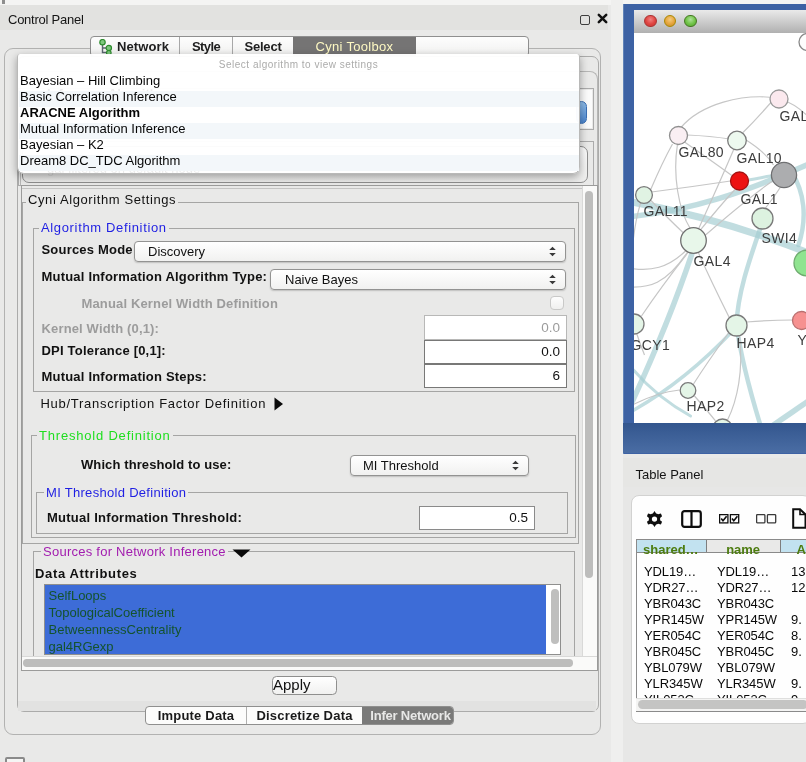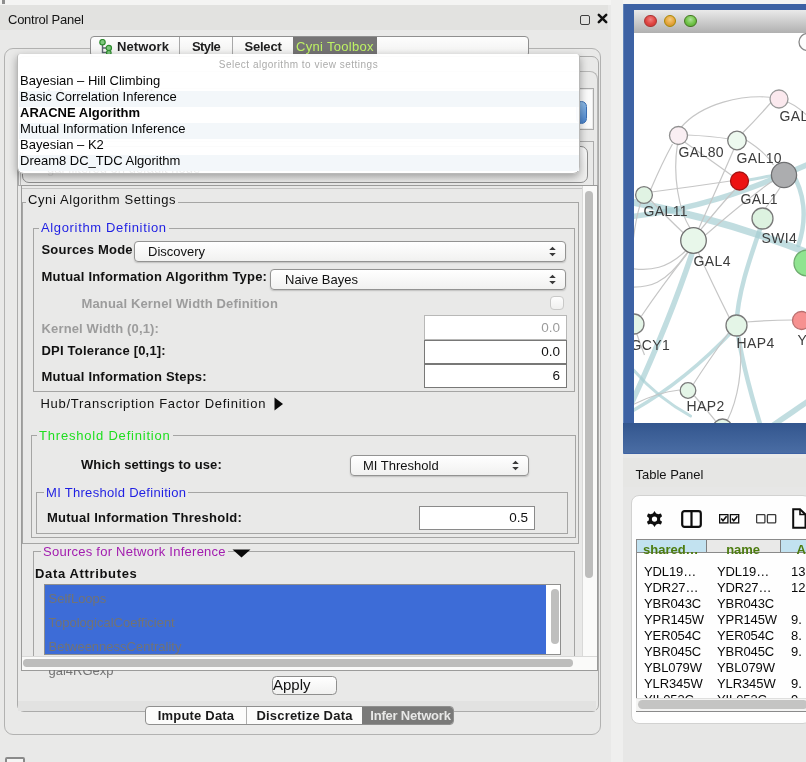--- a/index.html
+++ b/index.html
@@ -80,21 +80,21 @@
 <div class="field" style="left:424px;top:364px;width:143px;height:24px;border:1px solid #787877;color:#111;line-height:22px;">6</div>
 
 <div class="abs" style="left:40.5px;top:396px;font-size:13px;color:#111;letter-spacing:0.72px;">Hub/Transcription Factor Definition</div>
 <svg class="abs" style="left:273px;top:397px;" width="11" height="14" viewBox="0 0 11 14">
     <path d="M1.5 0.5 L10 7 L1.5 13.5 Z" fill="#0A0A0A"></path>
   </svg>
 
 <div class="gbox" style="left:31px;top:435px;width:544.5px;height:103px;"></div>
 <div class="gtitle" style="left:37px;top:427.5px;color:#1FDE1F;letter-spacing:0.8px;">Threshold Definition</div>
 
-<div class="lbl" style="left:81px;top:457px;letter-spacing:0.1px;">Which settings to use:</div>
+<div class="lbl" style="left:81px;top:457px;letter-spacing:0.1px;">Which threshold to use:</div>
 <div class="combo" style="left:350px;top:454.5px;width:179px;height:21px;">
     <span class="ctxt">MI Threshold</span>
   <svg class="carr" viewBox="0 0 9 11">
       <path d="M1.2 4 L4.5 0.8 L7.8 4 Z M1.2 7 L4.5 10.2 L7.8 7 Z" fill="#3A3A3A"></path>
     </svg>
   </div>
 
 <div class="gbox" style="left:36px;top:491.5px;width:531.5px;height:42.5px;"></div>
 <div class="gtitle" style="left:44px;top:484.5px;color:#1F1FE3;letter-spacing:0.3px;">MI Threshold Definition</div>
 
@@ -104,21 +104,21 @@
 <div class="abs" style="left:33px;top:550.5px;width:542px;height:105px;border:1px solid #A5A5A4;border-bottom:none;box-sizing:border-box;"></div>
 <div class="gtitle" style="left:41px;top:544px;color:#a21caf;letter-spacing:0.25px;">Sources for Network Inference</div>
 <svg class="abs" style="left:232px;top:548.5px;" width="19" height="9" viewBox="0 0 19 9">
     <path d="M0.5 0.5 L18.5 0.5 L9.5 8.5 Z" fill="#0A0A0A"></path>
   </svg>
 
 <div class="lbl" style="left:35px;top:566px;letter-spacing:0.65px;">Data Attributes</div>
 
 <div class="abs" style="left:44px;top:584px;width:517px;height:71px;background:#fff;border:1px solid #8F8F8E;box-sizing:border-box;"></div>
 <div class="abs" style="left:45px;top:585px;width:501px;height:69px;background:#3D6CD7;"></div>
-<div class="abs" style="left:48.5px;top:586.5px;font-size:13px;color:#737373;line-height:24px;">SelfLoops<br>TopologicalCoefficient<br>BetweennessCentrality<br>gal4RGexp</div>
+<div class="abs" style="left:48.5px;top:586.5px;font-size:13px;color:#14532d;line-height:17px;">SelfLoops<br>TopologicalCoefficient<br>BetweennessCentrality<br>gal4RGexp</div>
 <div class="abs" style="left:550.5px;top:589px;width:8.5px;height:55px;background:#BFBFBE;border-radius:4.2px;"></div>
 
 <div class="abs" style="left:582px;top:186px;width:15px;height:483px;background:#FAFAF9;border-left:1px solid #D9D9D8;box-sizing:border-box;"></div>
 <div class="abs" style="left:585px;top:191px;width:8px;height:387px;background:#BDBDBC;border-radius:4px;"></div>
 <div class="abs" style="left:22px;top:655.5px;width:575px;height:14px;background:#FAFAF9;border-top:1px solid #D9D9D8;box-sizing:border-box;"></div>
 <div class="abs" style="left:22.5px;top:659px;width:550.5px;height:7.5px;background:#BDBDBC;border-radius:3.7px;"></div>
 
 <div class="abs" style="left:272px;top:676px;width:64.5px;height:18.5px;border:1px solid #8F8F8E;border-radius:4.5px;background:linear-gradient(#FFFFFF,#F1F1F0);box-sizing:border-box;text-align:left;font-size:15px;color:#111;line-height:16.5px;">Apply</div>
 
 <div class="abs" style="left:145px;top:706px;width:309px;height:19px;border:1px solid #8F8F8E;border-radius:4px;background:#FCFCFB;box-sizing:border-box;display:flex;font-size:13px;font-weight:bold;color:#1A1A1A;">
@@ -132,21 +132,21 @@
 <div class="abs" style="left:90px;top:35.5px;width:439px;height:21.5px;border:1px solid #8F8F8F;border-radius:4px;background:linear-gradient(#FDFDFD,#F1F1F0);box-sizing:border-box;display:flex;font-size:13px;font-weight:600;color:#202020;">
   <div style="width:89px;line-height:20px;border-right:1px solid #A8A8A8;box-sizing:border-box;position:relative;padding-left:26px;letter-spacing:0.1px;">
     <svg class="abs" style="left:8px;top:2.5px;" width="14" height="16" viewBox="0 0 14 16">
       <path d="M3.5 4.5 L3.5 13.5 L8 13.5 M3.5 9 L7 9" stroke="#5B6770" stroke-width="1.4" fill="none"></path>
       <circle cx="3.5" cy="3.2" r="2.7" fill="#7DC87D" stroke="#2E8B2E" stroke-width="1.2"></circle>
       <circle cx="9.8" cy="9" r="2.7" fill="#7DC87D" stroke="#2E8B2E" stroke-width="1.2"></circle>
       <circle cx="9.8" cy="13.8" r="2.3" fill="#7DC87D" stroke="#2E8B2E" stroke-width="1.2"></circle>
     </svg>Network</div>
   <div style="width:53px;text-align:center;line-height:20px;border-right:1px solid #A8A8A8;box-sizing:border-box;letter-spacing:-0.6px;">Style</div>
   <div style="width:60px;text-align:center;line-height:20px;box-sizing:border-box;letter-spacing:-0.2px;">Select</div>
-  <div style="width:84px;text-align:center;line-height:20px;background:#757474;color:#bef264;font-weight:500;letter-spacing:0.3px;">Cyni Toolbox</div>
+  <div style="width:123px;text-align:center;line-height:20px;background:#757474;color:#fef9c3;font-weight:500;letter-spacing:0.3px;">Cyni Toolbox</div>
 </div>
 
 <div class="abs" style="left:17px;top:53.5px;width:563px;height:120.5px;background:rgba(255,255,255,0.97);border:1px solid #B9B9B8;border-top:none;border-radius:3px 3px 7px 7px;box-shadow:0 3px 9px rgba(0,0,0,0.35);box-sizing:border-box;">
   <div class="abs" style="left:29px;top:32.5px;font-size:13px;font-weight:bold;color:rgba(0,0,0,0.08);">Inference Algorithm</div>
   <div class="abs" style="left:29px;top:73.5px;font-size:13px;color:rgba(0,0,0,0.06);">Input Data:</div>
   <div class="abs" style="left:29px;top:107.5px;font-size:13px;color:rgba(0,0,0,0.08);">gal filtered on default node</div>
   <div class="abs" style="left:1px;top:37px;width:560px;height:16px;background:#F3F7FA;"></div>
   <div class="abs" style="left:1px;top:69px;width:560px;height:16px;background:#F3F7FA;"></div>
   <div class="abs" style="left:1px;top:101px;width:560px;height:16px;background:#F3F7FA;"></div>
   <div class="abs" style="left:0;top:5px;width:100%;text-align:center;font-size:10px;color:#ABABAA;letter-spacing:0.5px;">Select algorithm to view settings</div>

